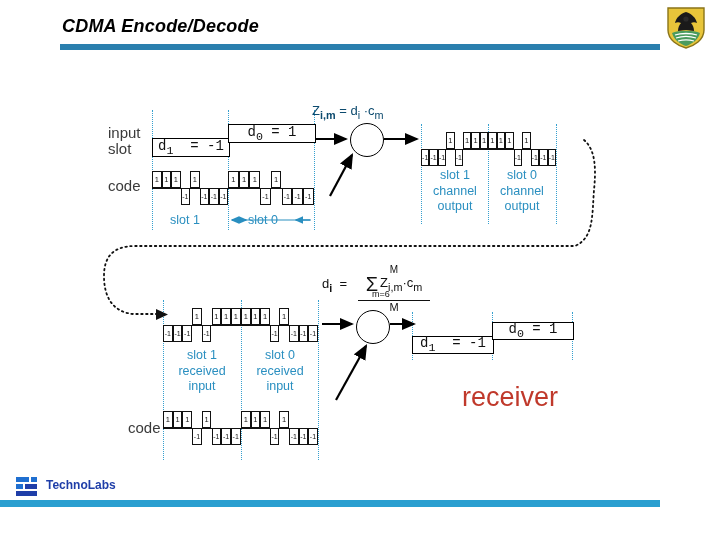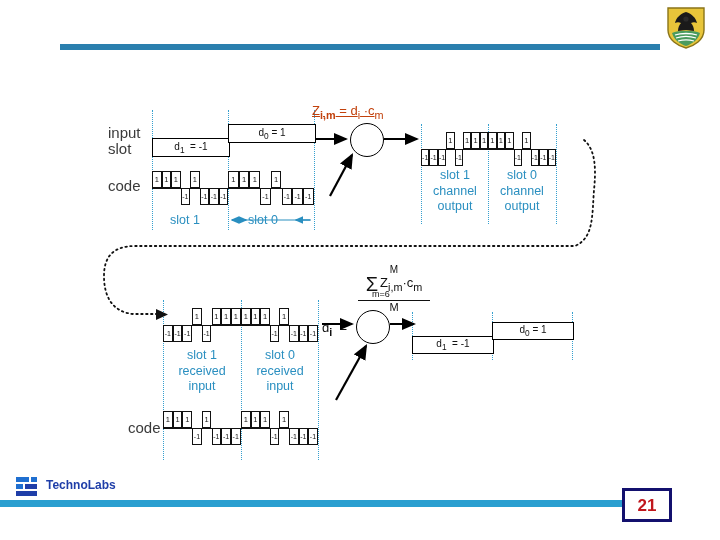--- a/index.html
+++ b/index.html
@@ -52,32 +52,32 @@
   .pagenum{
     font-size:17px;font-weight:bold;color:#c0161c;
     font-family:"Liberation Sans", sans-serif;line-height:1;
   }
 
   
   .lbl{position:absolute;white-space:nowrap;font-family:"Liberation Sans", sans-serif;}
   .big-red{color:#c0392b;font-size:27px;line-height:1;}
   .gray-lbl{color:#3a3a3a;font-size:15px;line-height:1.05;}
   .blue-lbl{color:#2a8fc0;font-size:12.5px;line-height:1.25;text-align:center;}
-  .formula{color:#c2410c;font-size:13px;text-decoration:underline;}
+  .formula{color:#0c4a6e;font-size:13px;}
 
   .vdot{
     position:absolute;width:0;border-left:1.5px dotted #35a0cf;
   }
 
   
   .bitbox{
     position:absolute;border:1.6px solid #000;background:#fff;
     display:flex;align-items:center;justify-content:center;
   }
-  .bitbox span{font-size:10px;color:#111;font-family:Liberation Sans, sans-serif;}
+  .bitbox span{font-size:14px;color:#111;font-family:Liberation Mono, monospace;}
 
   
   .chip{
     position:absolute;border:1.3px solid #111;background:#fff;
     width:13px;height:17px;
     display:flex;align-items:center;justify-content:center;
     box-sizing:border-box;
   }
   .chip span{font-size:7.5px;color:#111;line-height:1;font-family:"Liberation Sans", sans-serif;}
   .chip.neg span{font-size:7px;}
@@ -87,20 +87,21 @@
   .circ{
     position:absolute;border:1.8px solid #000;border-radius:50%;background:#fff;
   }
   svg.ov{position:absolute;left:0;top:0;width:720px;height:540px;pointer-events:none;}
 </style>
 </head>
 <body>
 
 <div class="slide">
 
+  <div class="title">CDMA Encode/Decode</div>
   <div class="title-rule"></div>
 
   <svg class="crest" viewBox="0 0 44 44">
     <path d="M4 2 L40 2 L40 24 C40 34 30 40 22 42 C14 40 4 34 4 24 Z" fill="#e8c53a" stroke="#8a7418" stroke-width="1.4"></path>
     <path d="M22 6 C16 8 12 12 11 17 C13 16 15 16 17 17 C15 19 14 22 14 25 L22 24 L30 25 C30 22 29 19 27 17 C29 16 31 16 33 17 C32 12 28 8 22 6 Z" fill="#1a1a1a"></path>
     <circle cx="22" cy="13" r="2.6" fill="#2b2b2b"></circle>
     <path d="M8 27 C14 24 30 24 36 27 C34 34 28 38 22 40 C16 38 10 34 8 27 Z" fill="#4a9b5e"></path>
     <path d="M11 29 C17 27 27 27 33 29" stroke="#ffffff" stroke-width="1.3" fill="none"></path>
     <path d="M12 32 C18 30 26 30 32 32" stroke="#ffffff" stroke-width="1.3" fill="none"></path>
     <path d="M14 35 C19 33.5 25 33.5 30 35" stroke="#ffffff" stroke-width="1.2" fill="none"></path>
@@ -370,21 +371,21 @@
         <span>-1</span>
       </div>
       <div class="chip neg" style="left: 298.6px; width: 9.6px; top: 428px;">
         <span>-1</span>
       </div>
       <div class="chip neg" style="left: 308.2px; width: 9.6px; top: 428px;">
         <span>-1</span>
       </div>
     </div>
 
-  <div class="lbl" style="left:322px;top:276px;font-size:13px;color:#111;margin-top:44px;">
+  <div class="lbl" style="left:322px;top:276px;font-size:13px;color:#111;">
     d<sub><b>i</b></sub>&nbsp; =
   </div>
   <div style="position:absolute;left:358px;top:265px;text-align:center;">
     <div style="font-size:10px;color:#111;line-height:1;">M</div>
     <div style="display:flex;align-items:center;justify-content:center;">
       <span style="font-size:20px;color:#111;line-height:.9;">Σ</span>
       <span style="font-size:13px;color:#111;margin-left:2px;">Z<sub>i,m</sub>·c<sub>m</sub></span>
     </div>
     <div style="font-size:9px;color:#111;line-height:1;margin-top:-3px;margin-right:26px;">m=6</div>
     <div style="border-top:1.4px solid #111;width:72px;margin:1px auto 0;"></div>
@@ -397,20 +398,21 @@
   <div class="vdot" style="left:492px;top:312px;height:48px;"></div>
   <div class="vdot" style="left:572px;top:312px;height:48px;"></div>
 
   <div class="bitbox" style="left:412px;top:336px;width:80px;height:16px;">
     <span>d<sub>1</sub>&nbsp; = -1</span>
   </div>
   <div class="bitbox" style="left:492px;top:322px;width:80px;height:16px;">
     <span>d<sub>0</sub> = 1</span>
   </div>
 
+  <div class="lbl big-red" style="left:462px;top:384px;">receiver</div>
 
   <svg class="ov">
     <defs>
       <marker id="ah" markerWidth="7" markerHeight="7" refX="6" refY="3" orient="auto">
         <path d="M0,0 L7,3 L0,6 z" fill="#000"></path>
       </marker>
       <marker id="ahb" markerWidth="6" markerHeight="6" refX="5" refY="2.6" orient="auto">
         <path d="M0,0 L6,2.6 L0,5.2 z" fill="#2a8fc0"></path>
       </marker>
     </defs>
@@ -445,17 +447,14 @@
     <rect x="17" y="1" width="6" height="5" fill="#1f6fd0"></rect>
     <rect x="2" y="8" width="7" height="5" fill="#1f6fd0"></rect>
     <rect x="11" y="8" width="12" height="5" fill="#1f3ea8"></rect>
     <rect x="2" y="15" width="21" height="5" fill="#1f3ea8"></rect>
   </svg>
   <div class="logo-text">
     <span class="blue">Techno</span><span class="blue">Labs</span>
   </div>
 
 
-  <div class="pagebox">
-    <span class="pagenum">21</span>
-  </div>
 
 </div>
 
 </body></html>

